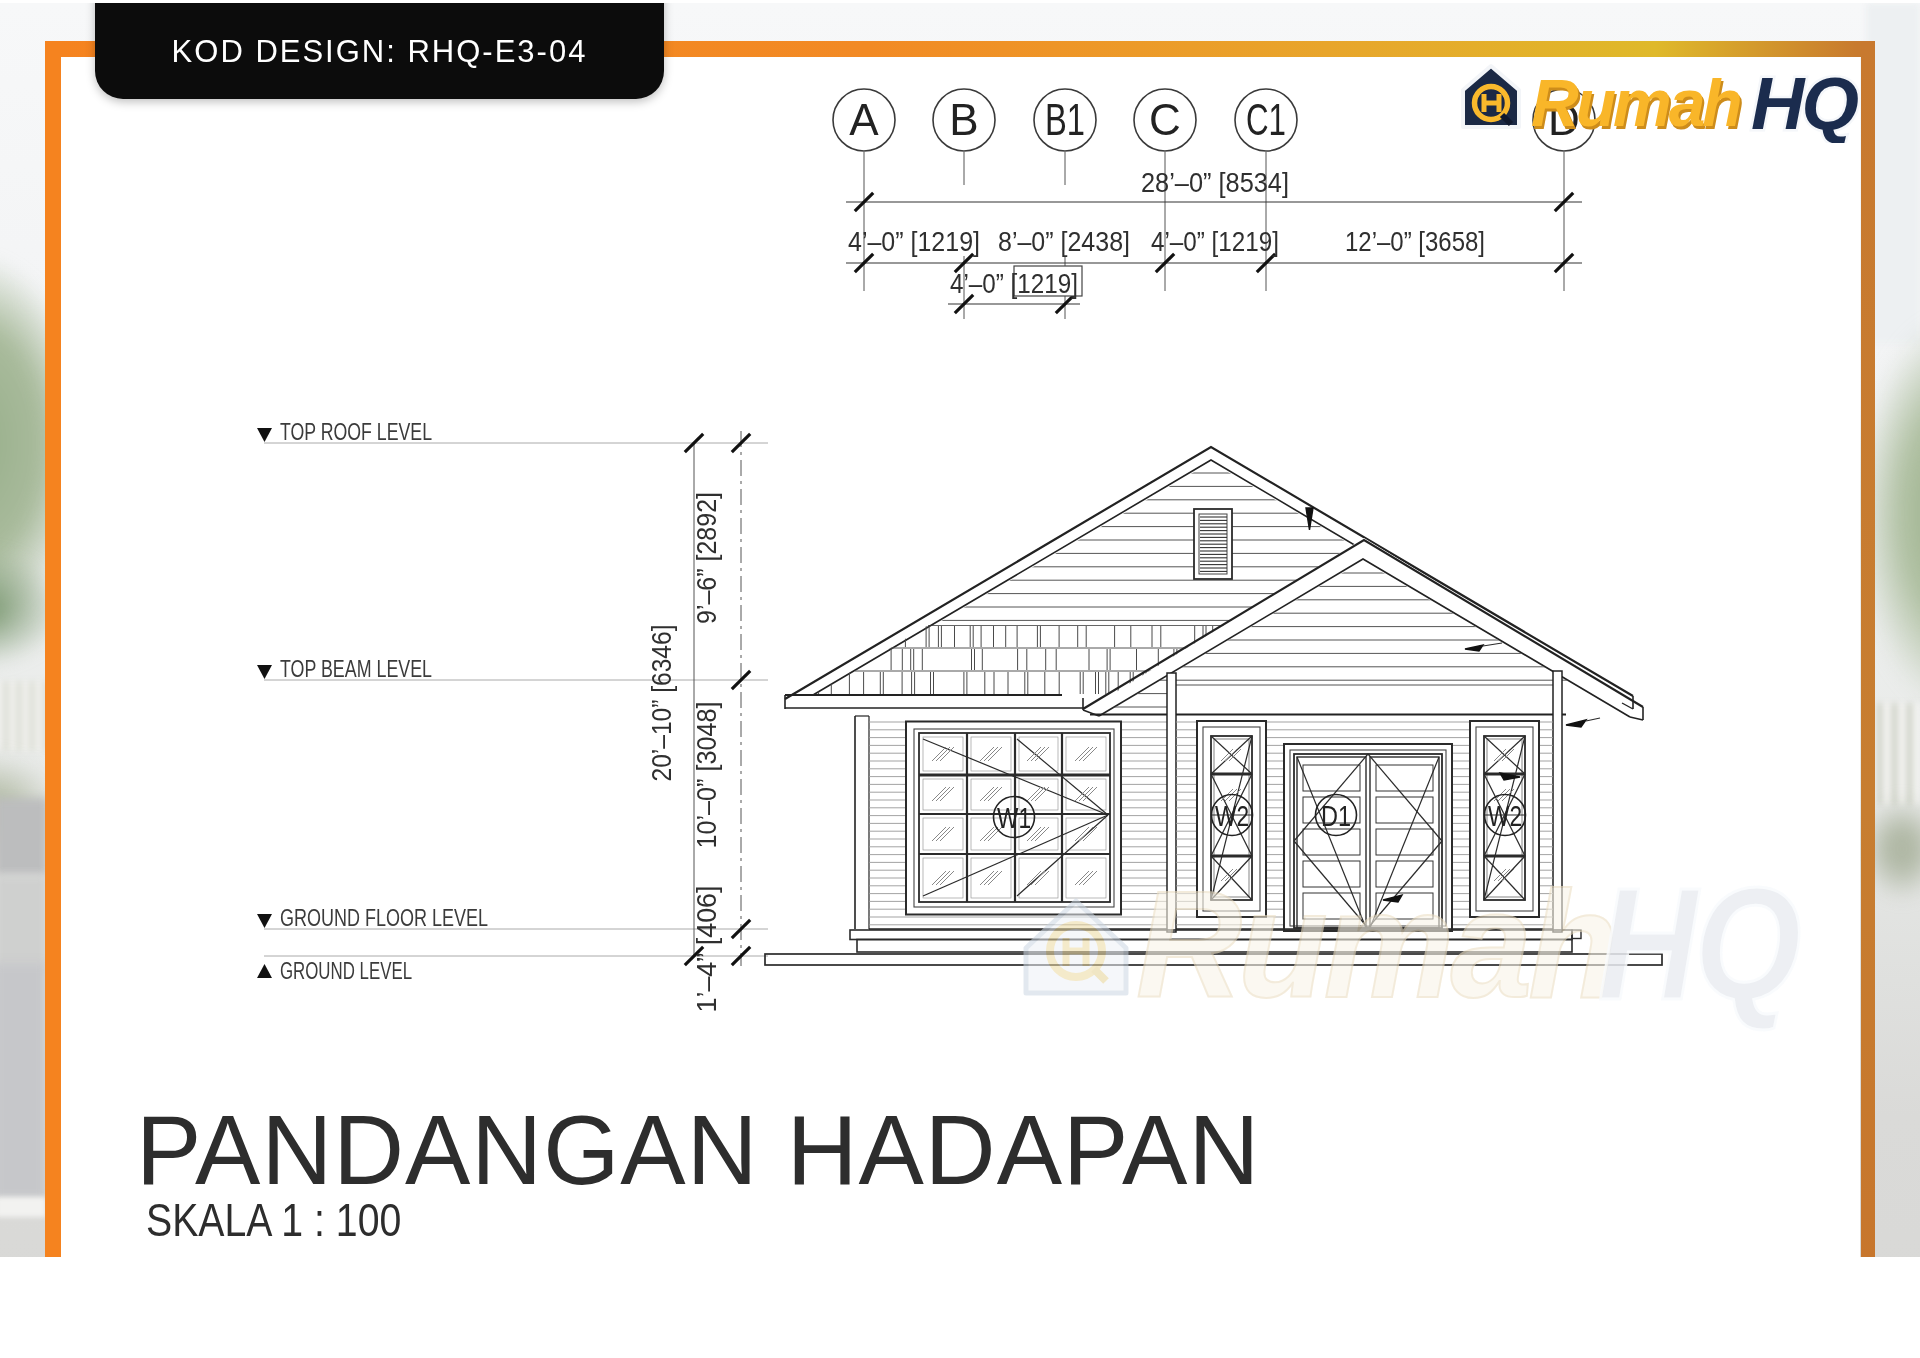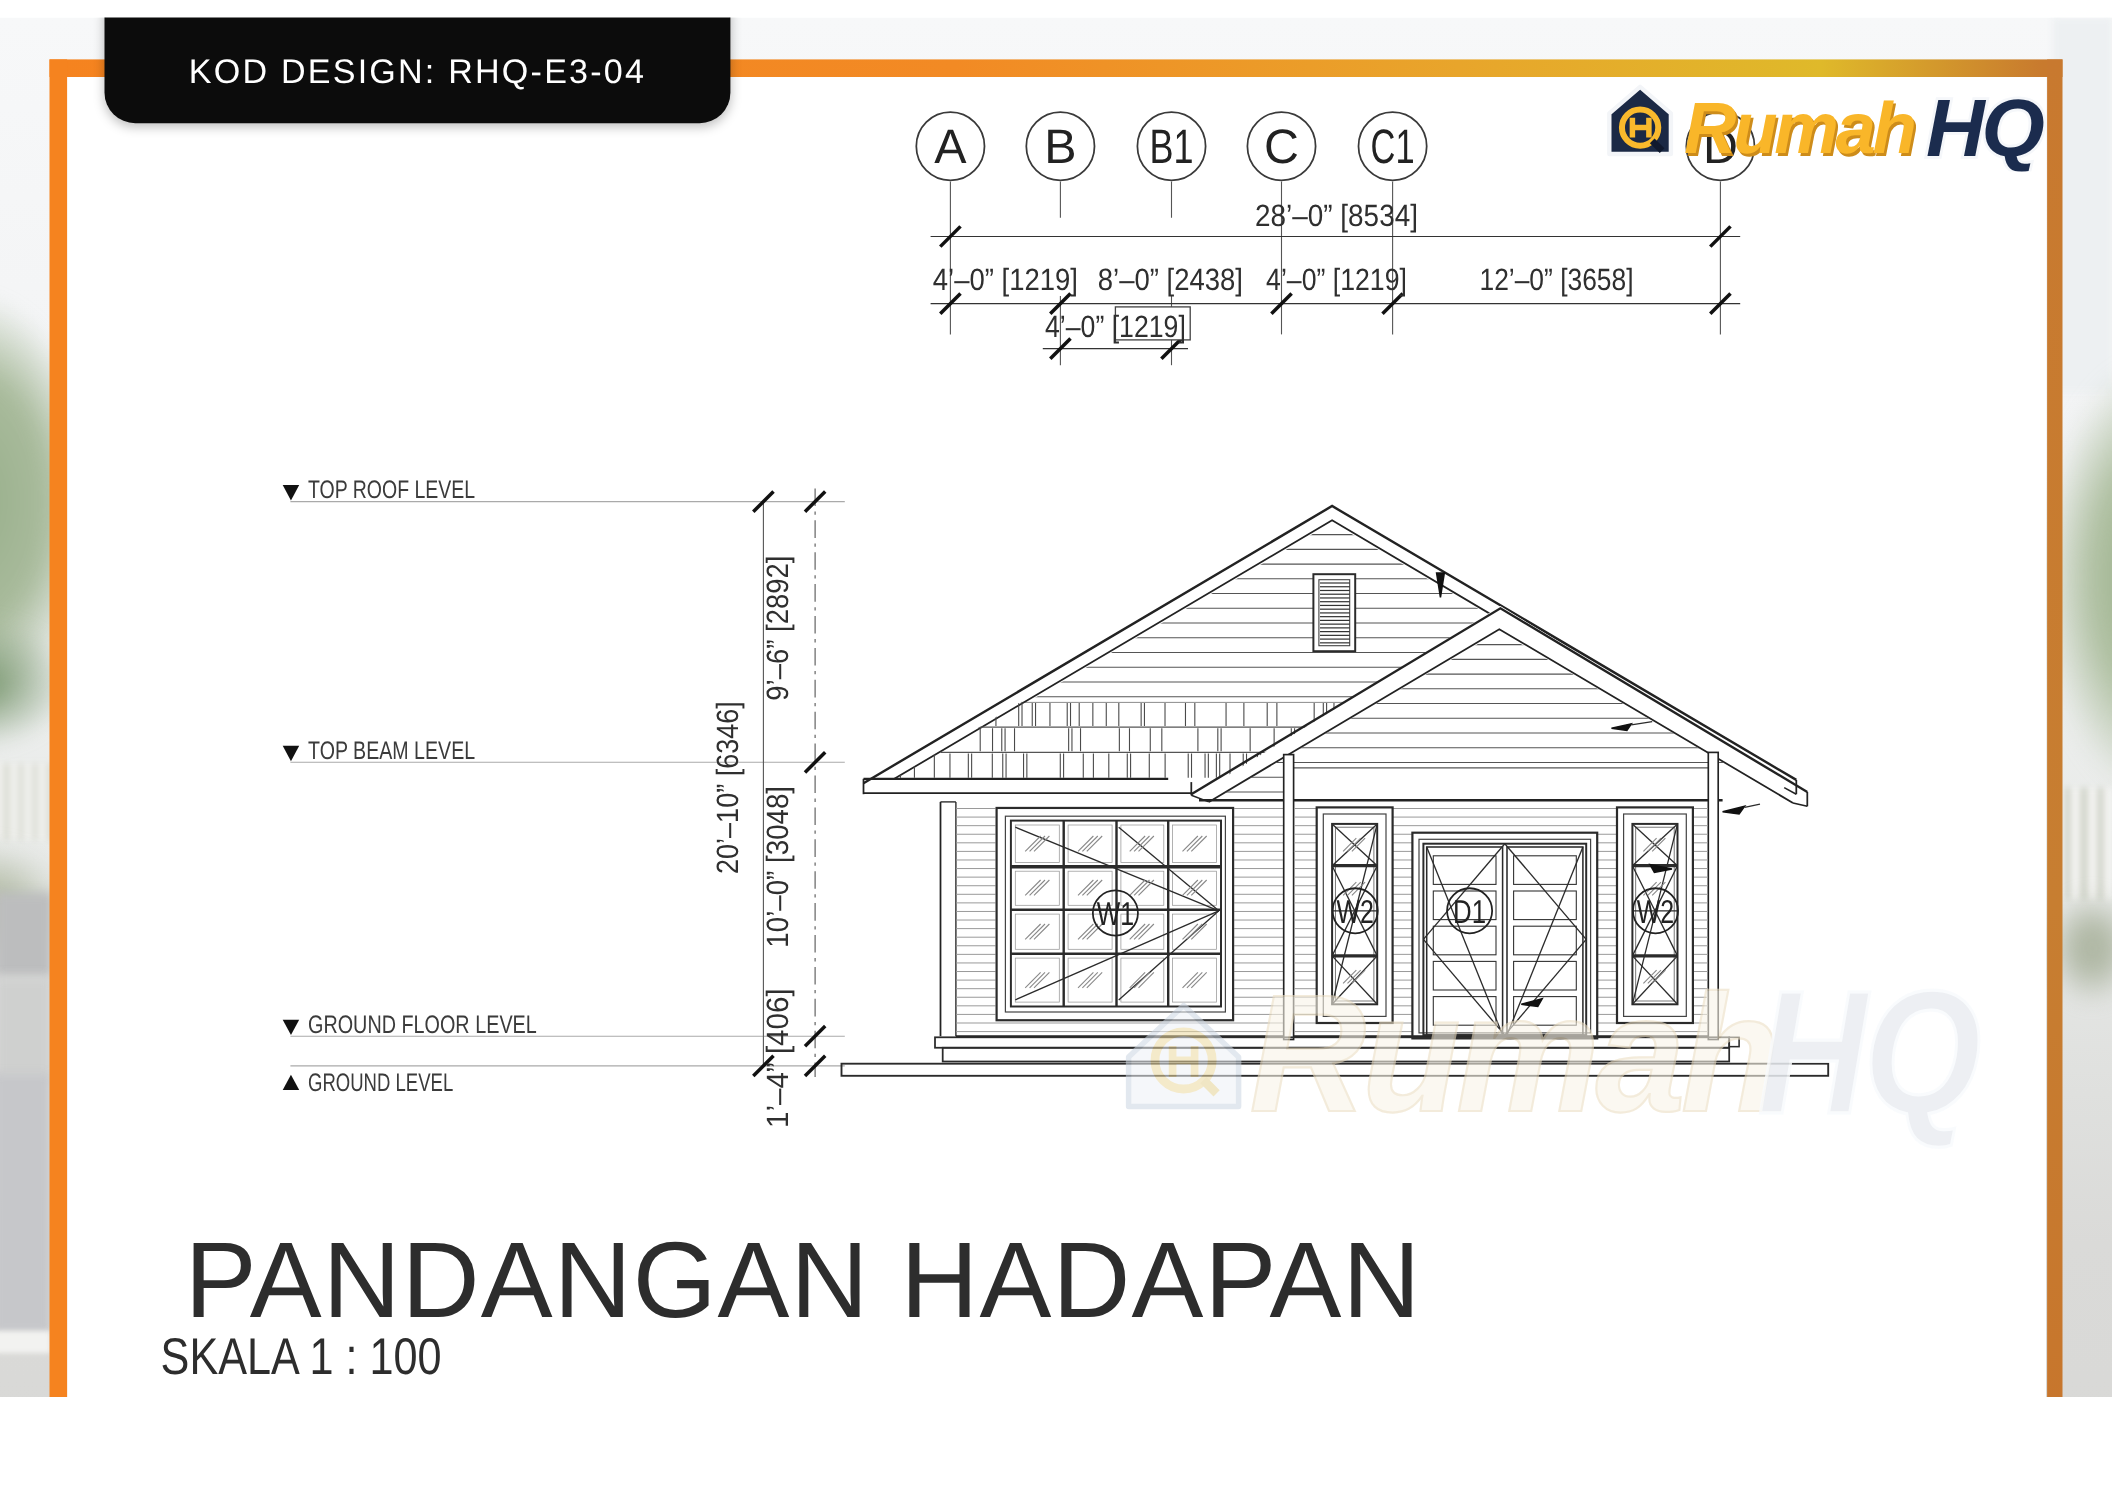--- a/index.html
+++ b/index.html
@@ -1,18 +1,18 @@
 <!DOCTYPE html>
 <html><head>
 <meta charset="utf-8">
 <style>
   html,body { margin:0; padding:0; }
   body { width:1920px; height:1358px; overflow:hidden;
          font-family:"Liberation Sans", sans-serif; }
-  #stage { position:absolute; left:0; top:16px; width:1920px; height:1254px; overflow:hidden; }
+  #stage { position:absolute; left:0; top:3px; width:1920px; height:1254px; overflow:hidden; }
   .abs { position:absolute; }
 </style>
 </head>
 <body>
 <div id="stage">
 
   <div class="abs" style="left:0;top:0;width:1920px;height:1358px;
        background:linear-gradient(to bottom,#f7f8f9 0%,#f2f3f4 30%,#e9ebe9 55%,#dfe0de 72%,#dadad8 82%,#d8d8d6 100%);"></div>
 
   <div class="abs" style="left:-150px;top:250px;width:240px;height:380px;border-radius:50%;
@@ -748,17 +748,17 @@
       </g>
 
       <text x="78" y="66" font-size="66" font-weight="bold" font-style="italic" letter-spacing="-3" fill="#cd8c1a">Rumah</text>
 
       <text x="76" y="63" font-size="66" font-weight="bold" font-style="italic" letter-spacing="-3" fill="#f9b629">Rumah</text>
 
       <text x="296" y="66" font-size="74" font-weight="bold" font-style="italic" letter-spacing="-3" style="fill:#1b2c4e; paint-order:stroke; stroke:#f5f7fa; stroke-width:5px;">HQ</text>
     </svg>
   </div>
 
-  <div class="abs" style="left:136px;top:1091px;font-size:98px;color:#2d2d2d;letter-spacing:1px;margin-left:32px;">PANDANGAN HADAPAN</div>
+  <div class="abs" style="left:136px;top:1091px;font-size:98px;color:#2d2d2d;letter-spacing:1px;">PANDANGAN HADAPAN</div>
 
   <div class="abs" style="left:146px;top:1189px;font-size:47px;color:#2d2d2d;transform:scaleX(0.835);transform-origin:left top;">SKALA 1 : 100</div>
 
 </div>
 
 </body></html>

